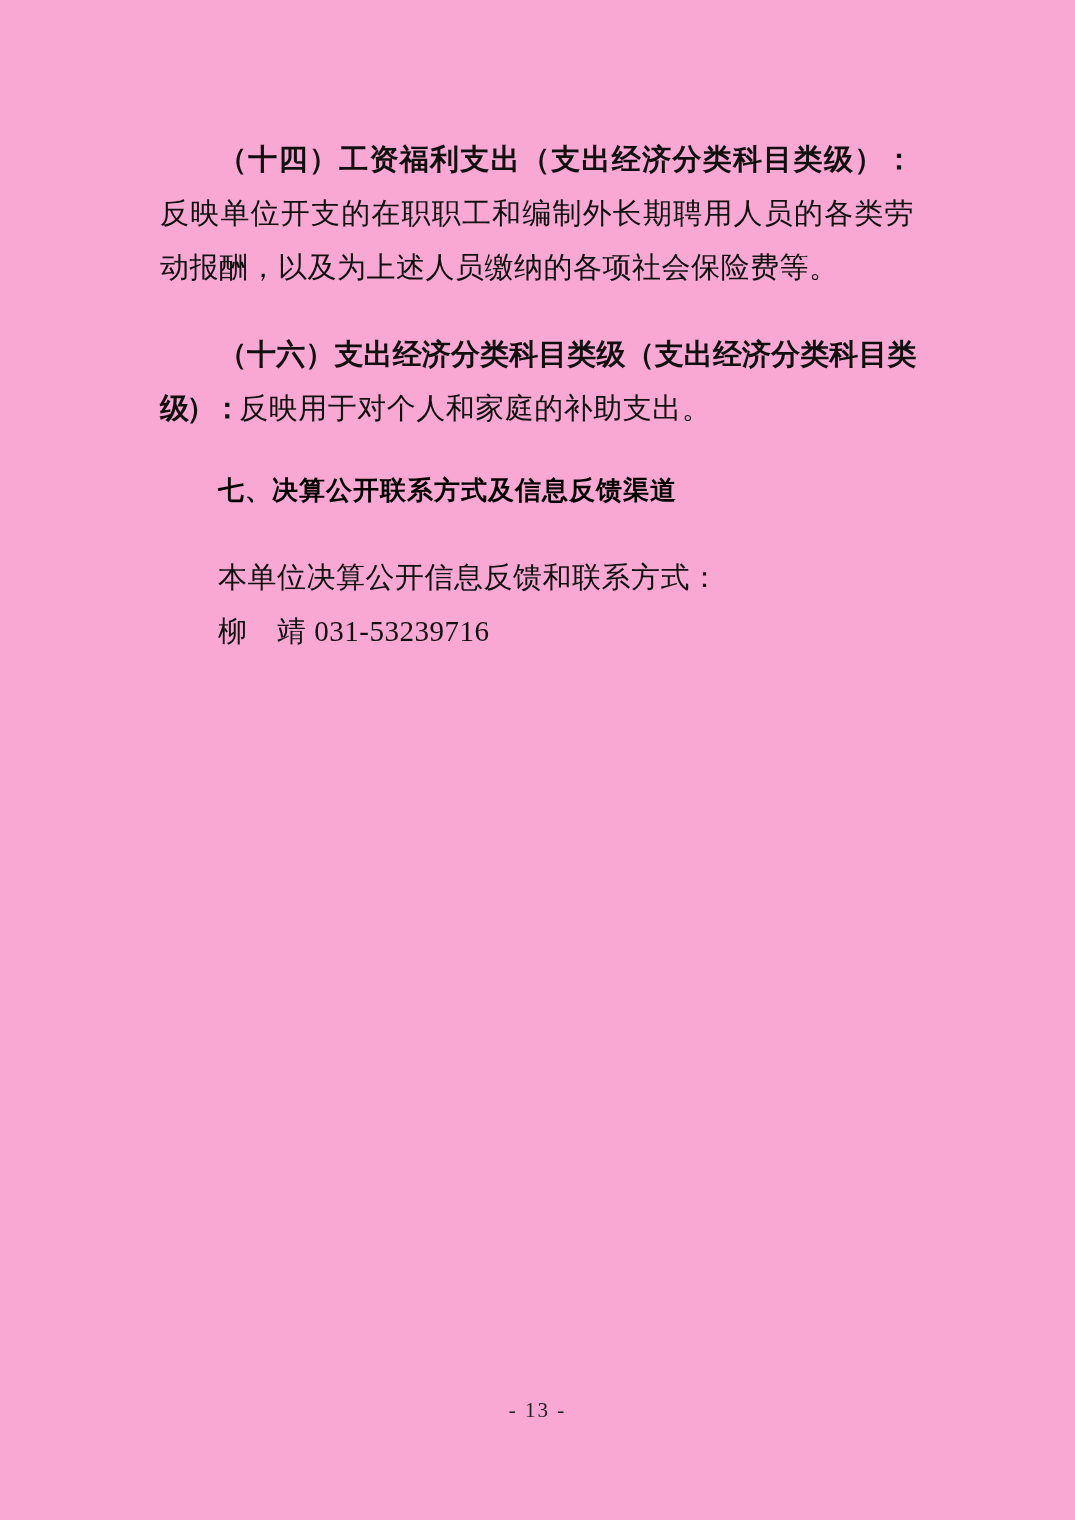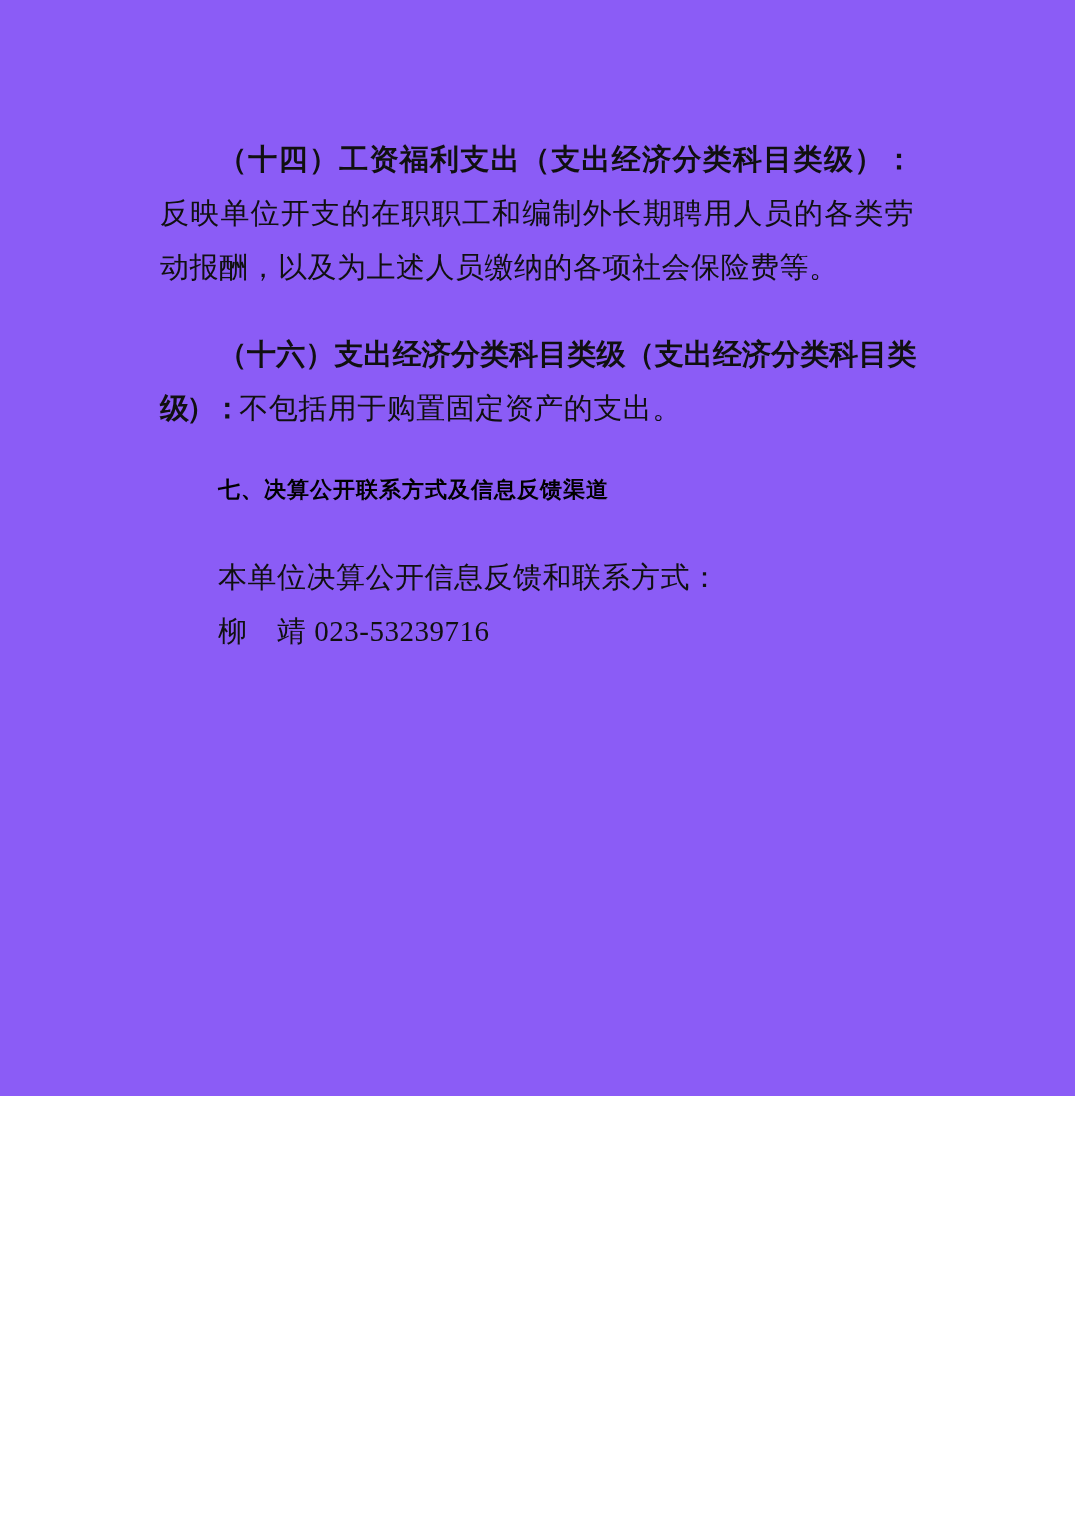--- a/index.html
+++ b/index.html
@@ -3,23 +3,23 @@
 <meta charset="utf-8">
 <style>
   html, body {
     margin: 0;
     padding: 0;
     background: #ffffff;
   }
   .page {
     position: relative;
     width: 1075px;
-    height: 1096px;
+    height: 1520px;
     margin: 0 auto;
-    background: #8b5cf6;
+    background: #f9a8d4;
     overflow: hidden;
     font-family: "Liberation Serif", "DejaVu Serif", serif;
     color: #101010;
   }
   .content {
     position: absolute;
     left: 160px;
     top: 132px;
     width: 754px;
   }
@@ -34,21 +34,21 @@
   }
   .para .head {
     font-weight: 700;
   }
   .para.tight .head {
     letter-spacing: -2.6px;
   }
   .section-heading {
     font-family: "Liberation Sans", "DejaVu Sans", sans-serif;
     font-weight: 700;
-    font-size: 22px;
+    font-size: 26px;
     line-height: 44px;
     text-indent: 58px;
     margin: 25px 0 0 0;
     letter-spacing: 1px;
     color: #000000;
   }
   .contact-intro {
     font-size: 29px;
     line-height: 54px;
     text-indent: 58px;
@@ -77,24 +77,25 @@
 </style>
 </head>
 <body>
 
 <div class="page">
   <div class="content">
 
     <p class="para"><span class="head">（十四）工资福利支出（支出经济分类科目类级）：</span><span>反映单位开支的在职职工和编制外长期聘用人员的各类劳动报酬，以及为上述人员缴纳的各项社会保险费等。</span></p>
 
 
-    <p class="para tight"><span class="head">（十六）支出经济分类科目类级（支出经济分类科目类级）：</span><span>不包括用于购置固定资产的支出。</span></p>
+    <p class="para tight"><span class="head">（十六）支出经济分类科目类级（支出经济分类科目类级）：</span><span>反映用于对个人和家庭的补助支出。</span></p>
 
 
     <h2 class="section-heading">七、决算公开联系方式及信息反馈渠道</h2>
 
     <p class="contact-intro">本单位决算公开信息反馈和联系方式：</p>
 
-    <p class="contact-line">柳　靖 023-53239716</p>
+    <p class="contact-line">柳　靖 031-53239716</p>
 
   </div>
 
+  <div class="page-number">- 13 -</div>
 </div>
 
 </body></html>

